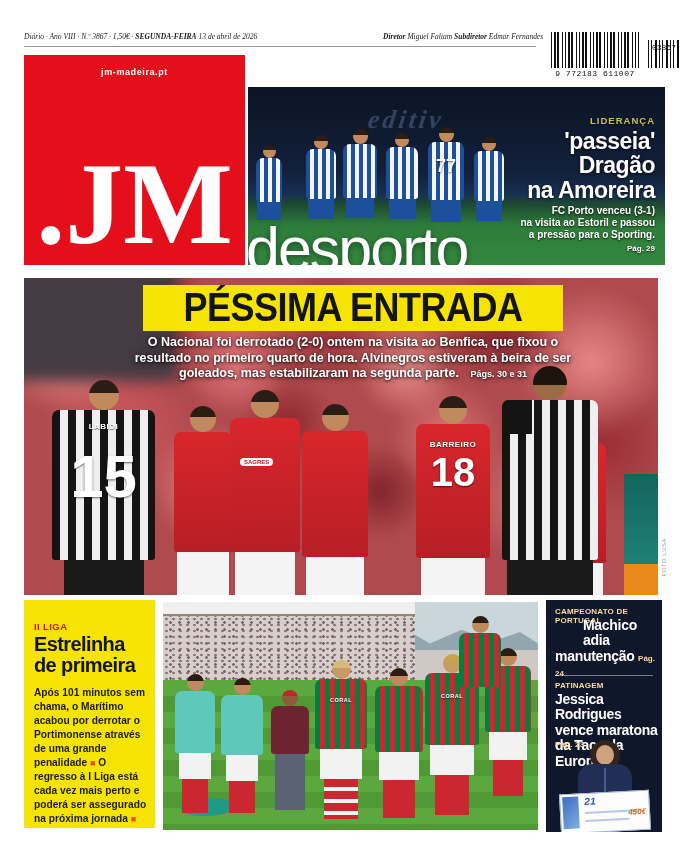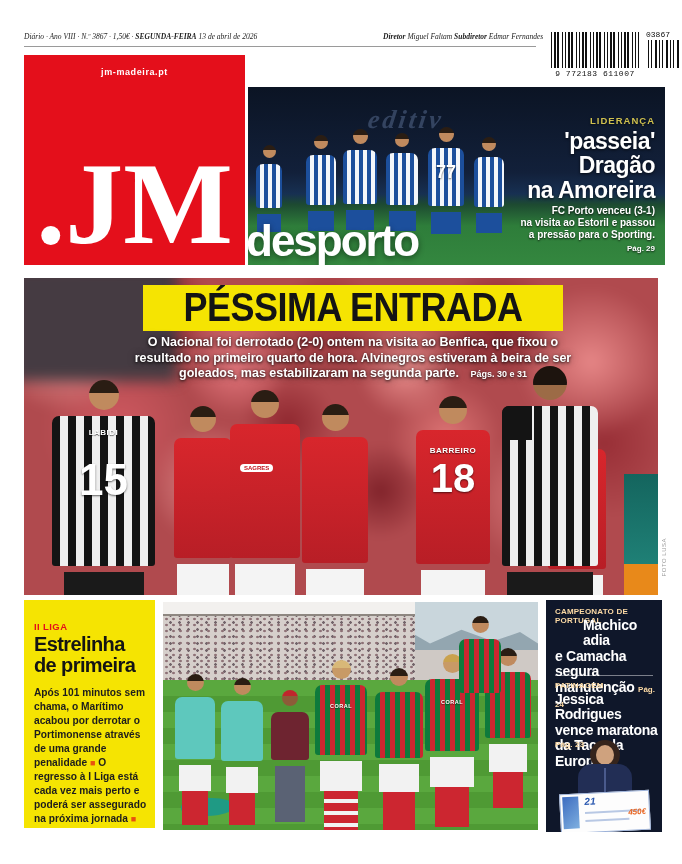--- a/index.html
+++ b/index.html
@@ -13,44 +13,44 @@
   .staff-line b{font-style:italic;}
   .header-rule{position:absolute;left:24px;top:46px;width:512px;height:1px;background:#9a9a9a;}
 
   
   .barcode{position:absolute;left:549px;top:27px;width:133px;height:54px;}
   .bc-main{position:absolute;left:2px;top:5px;width:88px;height:36px;
     background:repeating-linear-gradient(90deg,#111 0 1px,#fff 1px 3px,#111 3px 5px,#fff 5px 6px,#111 6px 8px,#fff 8px 11px,#111 11px 12px,#fff 12px 14px);}
   .bc-num{position:absolute;left:0;top:42px;width:92px;text-align:center;font:8px "Liberation Mono",monospace;color:#111;letter-spacing:.5px;}
   .bc-addon{position:absolute;left:99px;top:13px;width:32px;height:28px;
     background:repeating-linear-gradient(90deg,#111 0 1px,#fff 1px 3px,#111 3px 4px,#fff 4px 7px,#111 7px 9px,#fff 9px 11px);}
-  .bc-addon-num{position:absolute;left:97px;top:3px;width:36px;text-align:left;font:8px "Liberation Mono",monospace;color:#111;}
+  .bc-addon-num{position:absolute;left:97px;top:16px;width:36px;text-align:center;font:8px "Liberation Mono",monospace;color:#111;}
 
   
   .masthead{position:absolute;left:24px;top:55px;width:221px;height:210px;background:#e40f1b;overflow:hidden;}
   .site-url{position:absolute;left:0;top:12px;width:100%;text-align:center;color:#fff;font-weight:bold;font-size:9px;letter-spacing:.6px;}
   .logo{position:absolute;left:50%;bottom:6px;transform:translateX(-50%);color:#fff;
         font-family:"Liberation Serif",serif;font-weight:bold;font-size:116px;line-height:.95;white-space:nowrap;}
 
   
   .photo-top{position:absolute;left:248px;top:87px;width:417px;height:178px;overflow:hidden;
      background:linear-gradient(180deg,#0b1424 0%,#12203a 48%,#173052 60%,#1d4a31 66%,#2e7d3a 78%,#34873f 100%);}
   .board-text{position:absolute;left:120px;top:18px;font:italic bold 26px "Liberation Serif",serif;color:rgba(150,180,230,.28);letter-spacing:3px;transform:skewX(-8deg);}
-  .section-title{position:absolute;left:-2px;top:132px;color:#fff;font-weight:bold;font-size:44px;line-height:1;letter-spacing:-2px;
+  .section-title{position:absolute;left:-2px;top:132px;color:#fff;font-weight:normal;font-size:61px;line-height:1;letter-spacing:-2px;
       text-shadow:0 2px 6px rgba(0,0,0,.45);z-index:5;}
   .ts-kicker{position:absolute;right:10px;top:28px;color:#cfc04f;font-weight:bold;font-size:9.5px;letter-spacing:1px;text-align:right;z-index:6;text-shadow:0 1px 2px rgba(0,0,0,.6);}
   .ts-headline{position:absolute;right:10px;top:42px;color:#fff;font-weight:bold;font-size:23px;line-height:1.06;text-align:right;letter-spacing:-.5px;z-index:6;text-shadow:0 1px 3px rgba(0,0,0,.7);}
   .ts-body{position:absolute;right:10px;top:118px;color:#fff;font-weight:bold;font-size:10px;line-height:1.22;text-align:right;z-index:6;text-shadow:0 1px 2px rgba(0,0,0,.8);}
   .ts-ref{display:block;font-size:8px;margin-top:2px;}
 
   
   .fig{position:absolute;}
   .fig .head{position:relative;margin:0 auto;border-radius:50%;
       background:linear-gradient(180deg,#2a1d13 0 42%,#c08a5e 42%);}
-  .fig .torso{position:relative;margin:6px auto;border-radius:7px 7px 3px 3px;}
+  .fig .torso{position:relative;margin:0 auto;border-radius:7px 7px 3px 3px;}
   .fig .shorts{position:relative;margin:0 auto;}
   .porto{background:repeating-linear-gradient(90deg,#1c4f9c 0 4px,#f3f6fa 4px 8px);}
   .nacional{background:repeating-linear-gradient(90deg,#141414 0 8px,#efefef 8px 16px);}
   .benfica{background:linear-gradient(180deg,#d8262c,#b81e26);}
   .maritimo{background:repeating-linear-gradient(90deg,#0e7a3c 0 5px,#cc2630 5px 10px);}
   .bib{background:#5ec8bd;}
   .jersey-num{position:absolute;width:100%;text-align:center;color:#fff;font-weight:bold;text-shadow:0 1px 2px rgba(0,0,0,.6);}
   .jersey-name{position:absolute;width:100%;text-align:center;color:#fff;font-weight:bold;letter-spacing:.5px;text-shadow:0 1px 1px rgba(0,0,0,.6);}
 
   
@@ -195,21 +195,21 @@
   </div>
 
   <div class="photo-main">
     <div class="crowd"></div>
     <div class="stand-dark"></div>
 
     <div class="fig" style="left:28px;top:102px;z-index:3;">
       <div class="head" style="width:30px;height:30px;"></div>
       <div class="torso nacional" style="width:103px;height:150px;">
         <div class="jersey-name" style="top:12px;font-size:8px;">LABIDI</div>
-        <div class="jersey-num" style="top:39px;font-size:44px;">15</div>
+        <div class="jersey-num" style="top:32px;font-size:60px;">15</div>
       </div>
       <div class="shorts" style="width:80px;height:60px;background:#1a1a1a;"></div>
     </div>
 
     <div class="fig" style="left:150px;top:128px;z-index:2;">
       <div class="head" style="width:26px;height:26px;"></div>
       <div class="torso benfica" style="width:58px;height:120px;"></div>
       <div class="shorts" style="width:52px;height:44px;background:#f4f4f4;"></div>
     </div>
     <div class="fig" style="left:206px;top:112px;z-index:3;">
@@ -325,21 +325,20 @@
     <div class="fig" style="left:296px;top:14px;">
       <div class="head" style="width:17px;height:17px;"></div>
       <div class="torso maritimo" style="width:42px;height:54px;"></div>
     </div>
   </div>
 
   <div class="rail">
     <div class="rail-kicker" style="top:7px;">CAMPEONATO DE PORTUGAL</div>
     <div class="rail-headline" style="top:18px;">
       <span style="display:block;margin-left:28px;">Machico adia</span>
-      <span style="display:block;">e Camacha segura</span>
       <span style="display:block;"><span>manutenção </span><span class="rail-ref">Pág. 24</span></span>
     </div>
     <div class="rail-divider"></div>
     <div class="rail-kicker" style="top:81px;">PATINAGEM</div>
     <div class="rail-headline" style="top:92px;">
       <span style="display:block;">Jessica Rodrigues</span>
       <span style="display:block;">vence maratona</span>
       <span style="display:block;">da Taça da Europa</span>
     </div>
     <div class="rail-kicker" style="top:140px;">Pág. 23</div>

